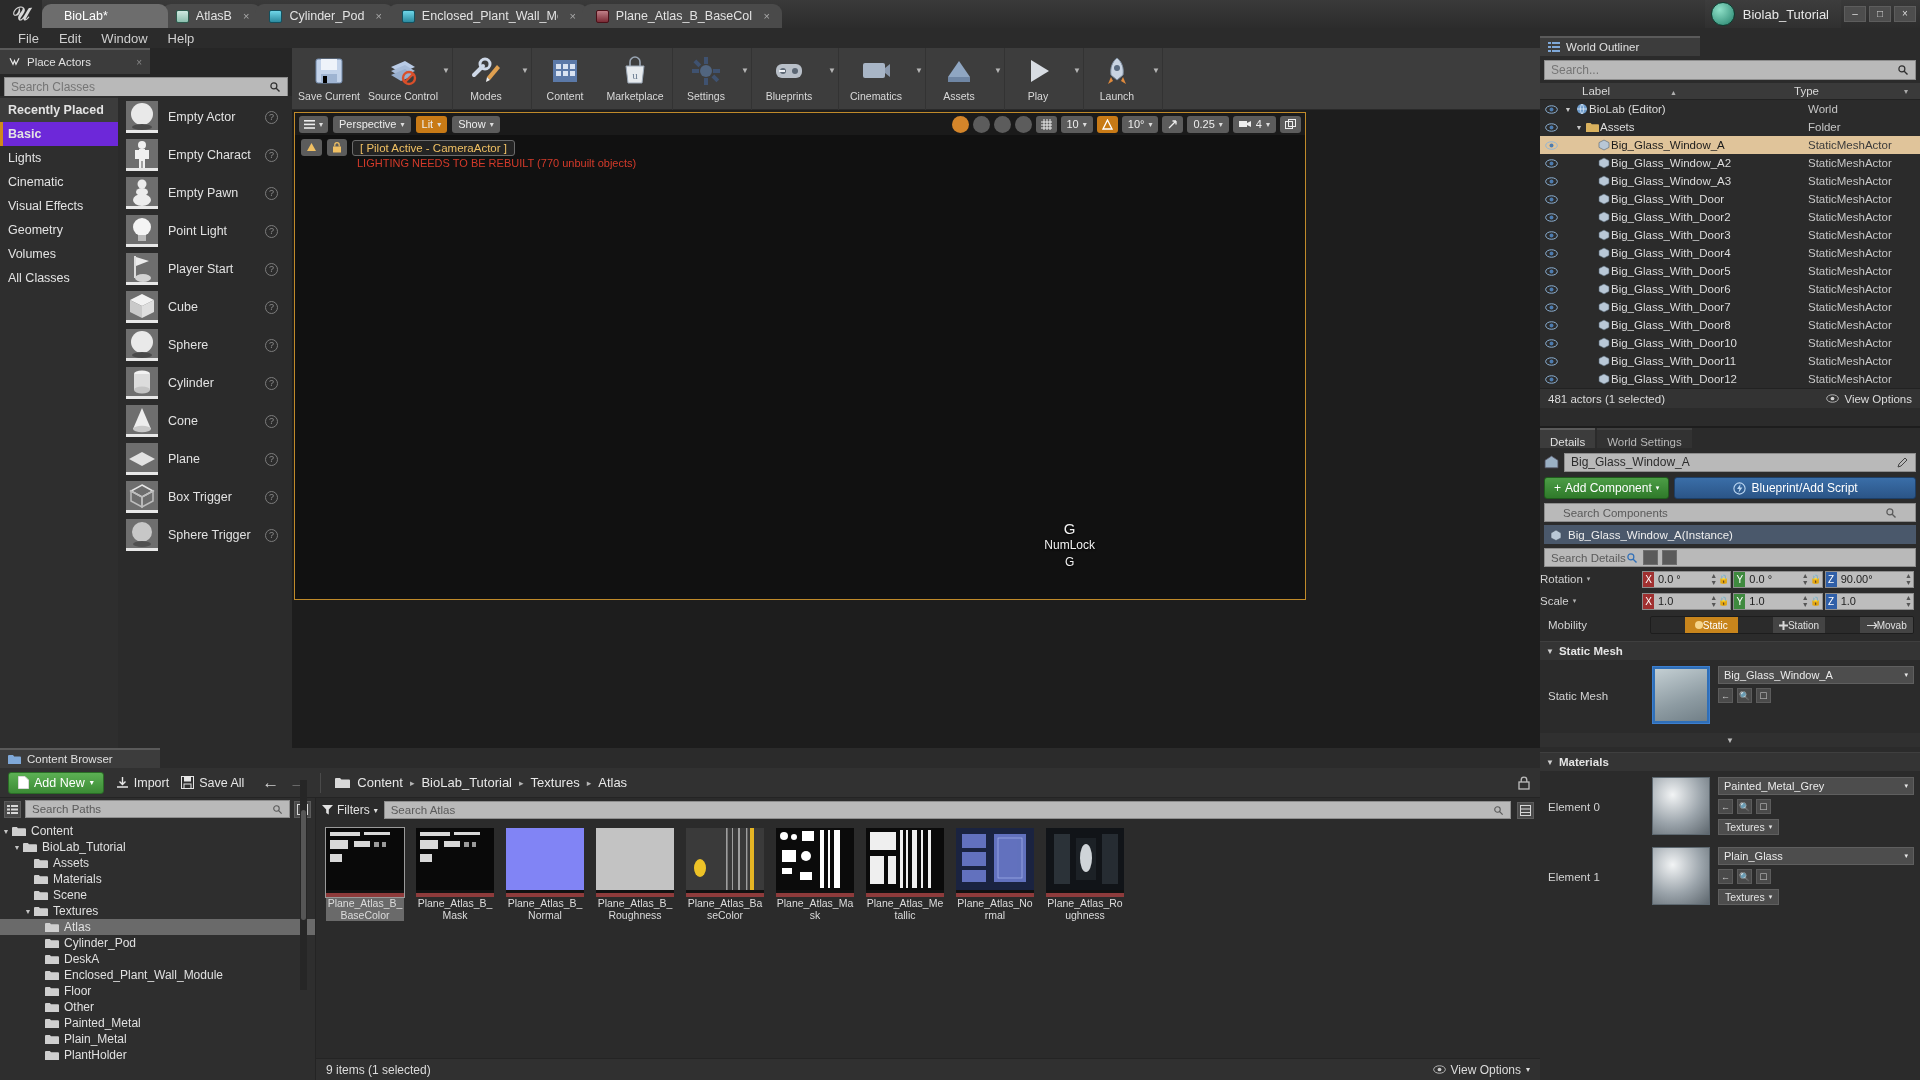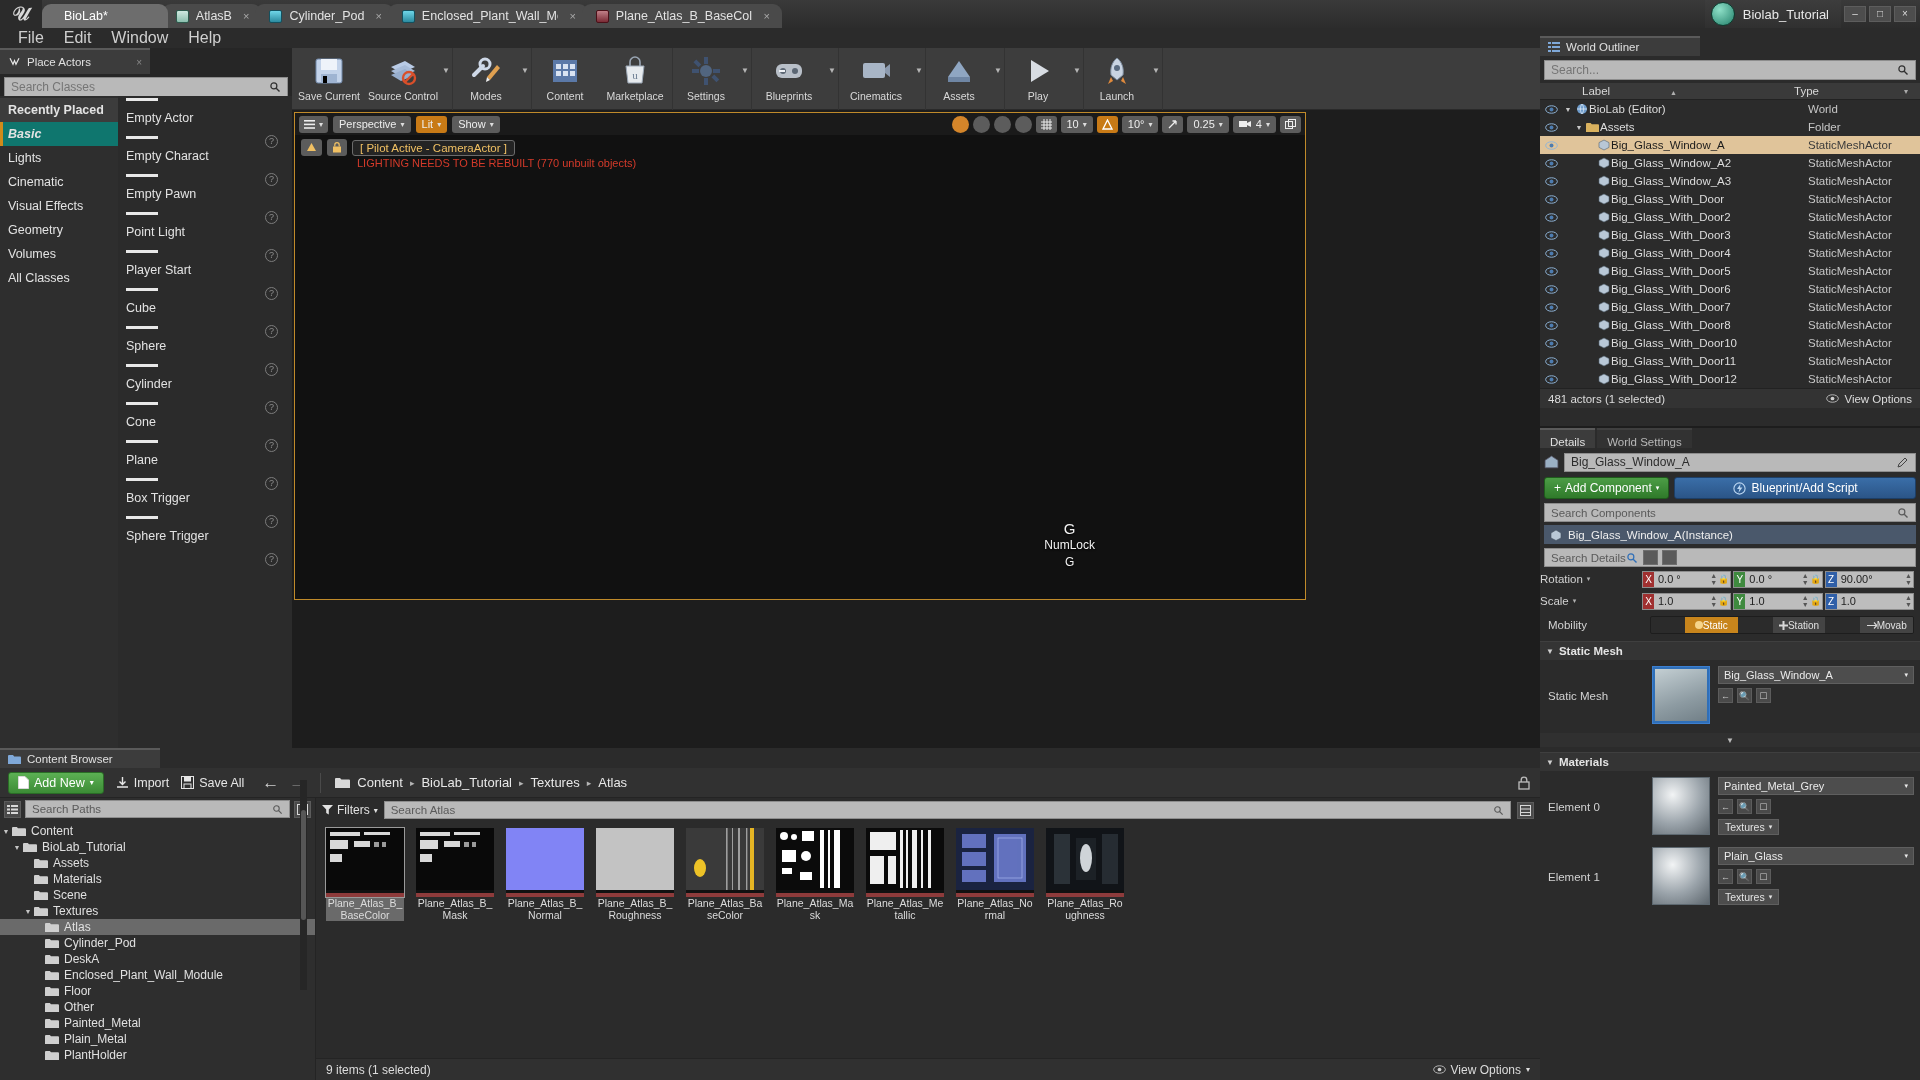--- a/index.html
+++ b/index.html
@@ -28,43 +28,43 @@
     background:linear-gradient(#3d3d3d,#303030); }
   .tut-circle{ width:24px; height:24px; border-radius:50%;
     background:radial-gradient(circle at 35% 30%, #8fe0c8, #22806a); border:1px solid #0d3a2e; }
   .tut-name{ font-size:13px; color:#e8e8e8; }
   .wbtn{ width:22px; height:16px; margin-left:3px; background:#4d4d4d; border:1px solid #5d5d5d;
     color:#ddd; font-size:10px; line-height:14px; text-align:center; }
 
   
   .menubar{ position:absolute; left:0; top:28px; width:1920px; height:20px; background:#2b2b2b;
     display:flex; align-items:center; padding-left:8px; gap:0; }
-  .menuitem{ font-size:16px; color:#cfcfcf; padding:2px 10px; }
+  .menuitem{ font-size:13px; color:#cfcfcf; padding:2px 10px; }
 
   
   .placeactors{ position:absolute; left:0; top:48px; width:292px; height:700px; background:#262626; }
   .pa-tab{ height:20px; background:#3c3c3c; display:flex; align-items:center; gap:6px;
     padding:12px 8px; width:150px; border-top:2px solid #5a5a5a; }
   .pa-tab-label{ font-size:11.5px; color:#e0e0e0; }
   .pa-tab-close{ font-size:10px; color:#888; margin-left:auto;}
   .pa-icon{ width:13px; height:12px; }
   .pa-search{ margin:3px 4px 0 4px; height:20px; background:#b9b9b9; border:1px solid #8d8d8d;
     display:flex; align-items:center; padding:0 6px; }
   .pa-search input{ flex:1; background:transparent; border:0; outline:0; font-size:12px; color:#3a3a3a;
     font-family:"Liberation Sans",sans-serif; }
   .magn{ width:12px; height:12px; }
   .pa-body{ position:absolute; left:0; top:48px; right:0; bottom:0; display:flex; }
   .pa-cats{ width:118px; background:#2e2e2e; padding-top:2px; }
   .pa-cat{ height:24px; display:flex; align-items:center; padding-left:8px; font-size:12.5px;
     color:#e3e3e3; position:relative; }
   .pa-cat.hl{ background:#3c3c3c; font-weight:bold; }
-  .pa-cat.sel{ background:#0f766e; font-weight:bold;font-style:italic; }
+  .pa-cat.sel{ background:#6d28d9; font-weight:bold; }
   .pa-cat.sel::before{ content:''; position:absolute; left:0; top:0; bottom:0; width:3px; background:#d08a1a; }
   .pa-list{ flex:1; background:#2b2b2b; padding-top:2px; overflow:hidden; }
-  .pa-item{ height:38px; display:flex; align-items:flex-start; gap:10px; padding-left:8px;flex-direction:column; }
+  .pa-item{ height:38px; display:flex; align-items:center; gap:10px; padding-left:8px; }
   .pa-thumb{ width:32px; height:32px; background:#6e6e6e; border-bottom:3px solid #e8e8e8;
     display:flex; align-items:center; justify-content:center; overflow:hidden; }
   .pa-item-label{ font-size:12.5px; color:#e2e2e2; }
   .pa-help{ margin-left:auto; margin-right:14px; width:13px; height:13px; border-radius:50%;
     border:1px solid #7c7c7c; color:#8e8e8e; font-size:9px; text-align:center; line-height:11px; }
 
   
   .maintoolbar{ position:absolute; left:292px; top:48px; width:1248px; height:62px;
     background:#3d3d3d; display:flex; align-items:flex-start; border-bottom:1px solid #2a2a2a; }
   .tb-group{ display:flex; height:62px; border-right:1px solid #333; }
@@ -137,21 +137,21 @@
   .name-ico{ width:15px; height:15px; }
   .name-input{ flex:1; height:19px; background:#b9b9b9; border:1px solid #8d8d8d; padding:0 6px;
     font-size:12px; color:#2c2c2c; display:flex; align-items:center; justify-content:space-between; }
   .actionrow{ display:flex; gap:5px; padding:4px 4px 0 4px; }
   .btn-add{ flex:0 0 auto; height:22px; background:linear-gradient(#4c9d46,#2f7a2a); border:1px solid #1f5c1c;
     border-radius:3px; color:#fff; font-size:12px; display:flex; align-items:center; padding:0 9px; gap:4px; }
   .btn-bp{ flex:1; height:22px; background:linear-gradient(#3a6ea8,#2b5587); border:1px solid #1d3f67;
     border-radius:3px; color:#fff; font-size:12px; display:flex; align-items:center;
     justify-content:center; gap:6px; }
   .srch{ margin:4px 4px 0 4px; height:19px; background:#b9b9b9; border:1px solid #8d8d8d;
-    display:flex; align-items:center; padding:0 6px; font-size:11.5px; color:#5a5a5a; }
+    display:flex; align-items:center; padding:0 18px; font-size:11.5px; color:#5a5a5a; }
   .srch .ph{ flex:1; }
   .comp-row{ margin:3px 4px 0 4px; height:19px; background:#4a586b; display:flex; align-items:center;
     gap:6px; padding:0 6px; font-size:11.5px; color:#eee; }
   .det-search{ margin:4px 4px 0 4px; height:19px; background:#b9b9b9; border:1px solid #8d8d8d;
     display:flex; align-items:center; padding:0 6px; font-size:11.5px; color:#5a5a5a; }
   .det-search-tools{ display:flex; align-items:center; gap:4px; margin-left:5px; }
   .ticon{ width:15px; height:15px; background:#5a5a5a; border:1px solid #6e6e6e; }
 
   .prop-row{ display:flex; align-items:center; height:20px; margin-top:2px; }
   .prop-lbl{ width:102px; font-size:11.5px; color:#d2d2d2; display:flex; align-items:center; gap:4px; }

